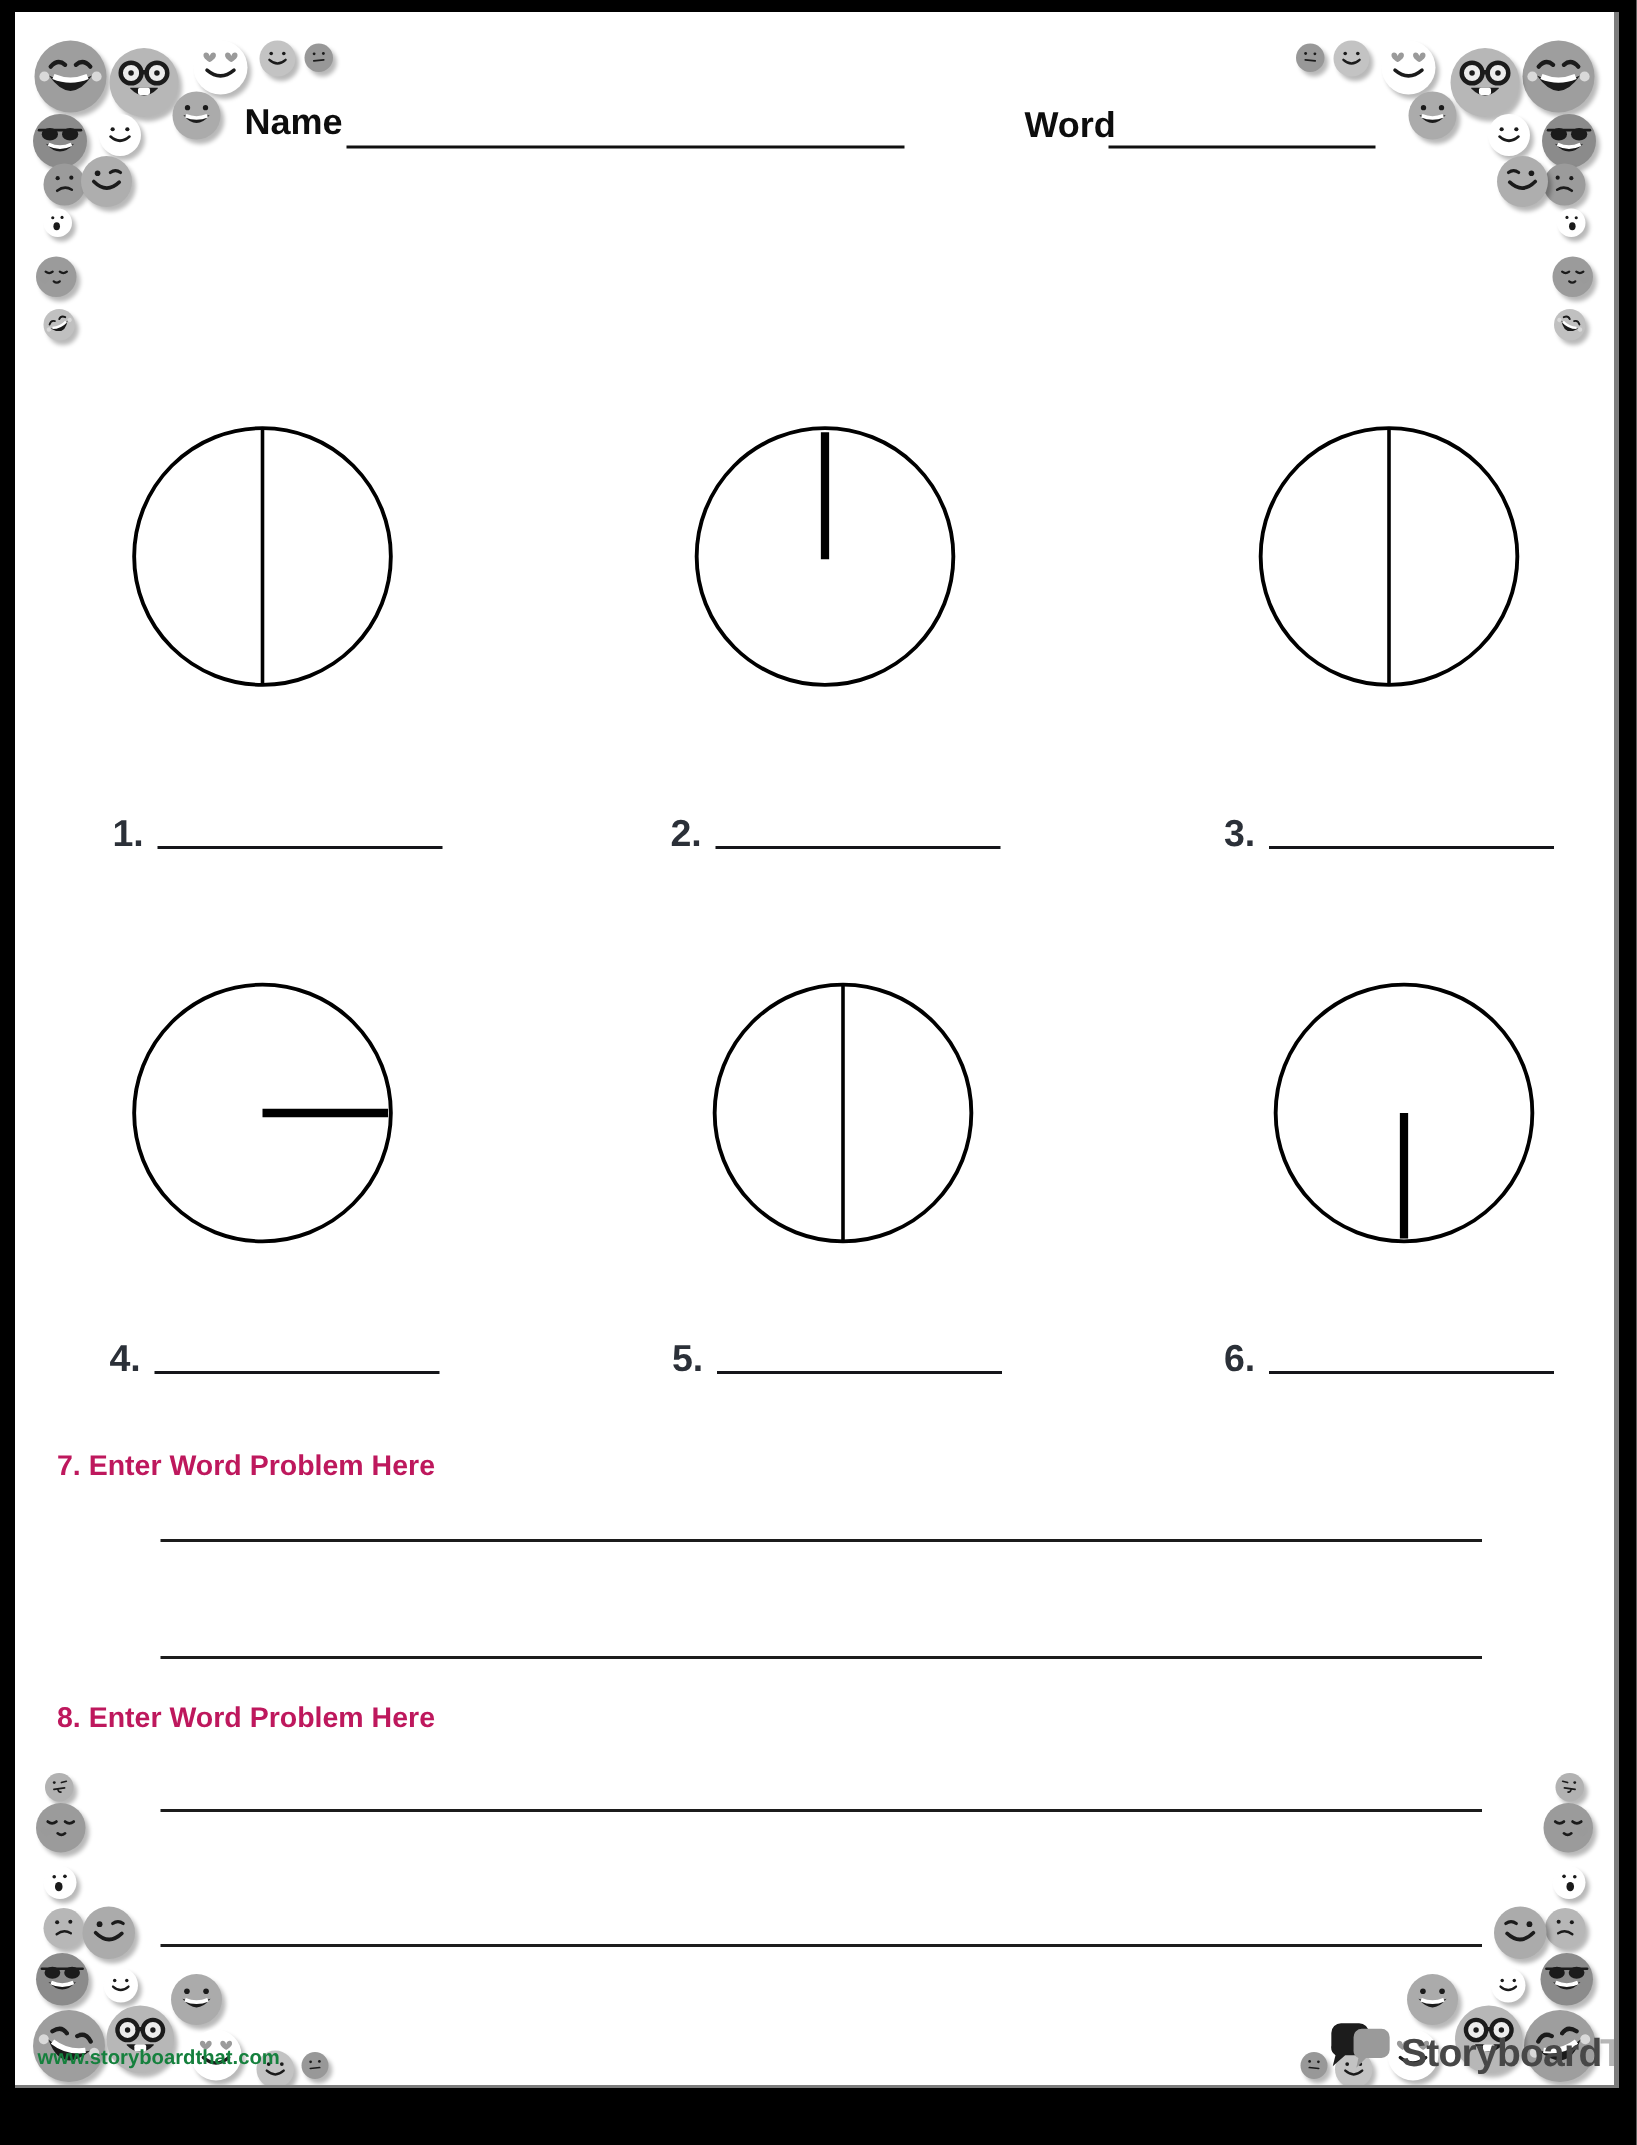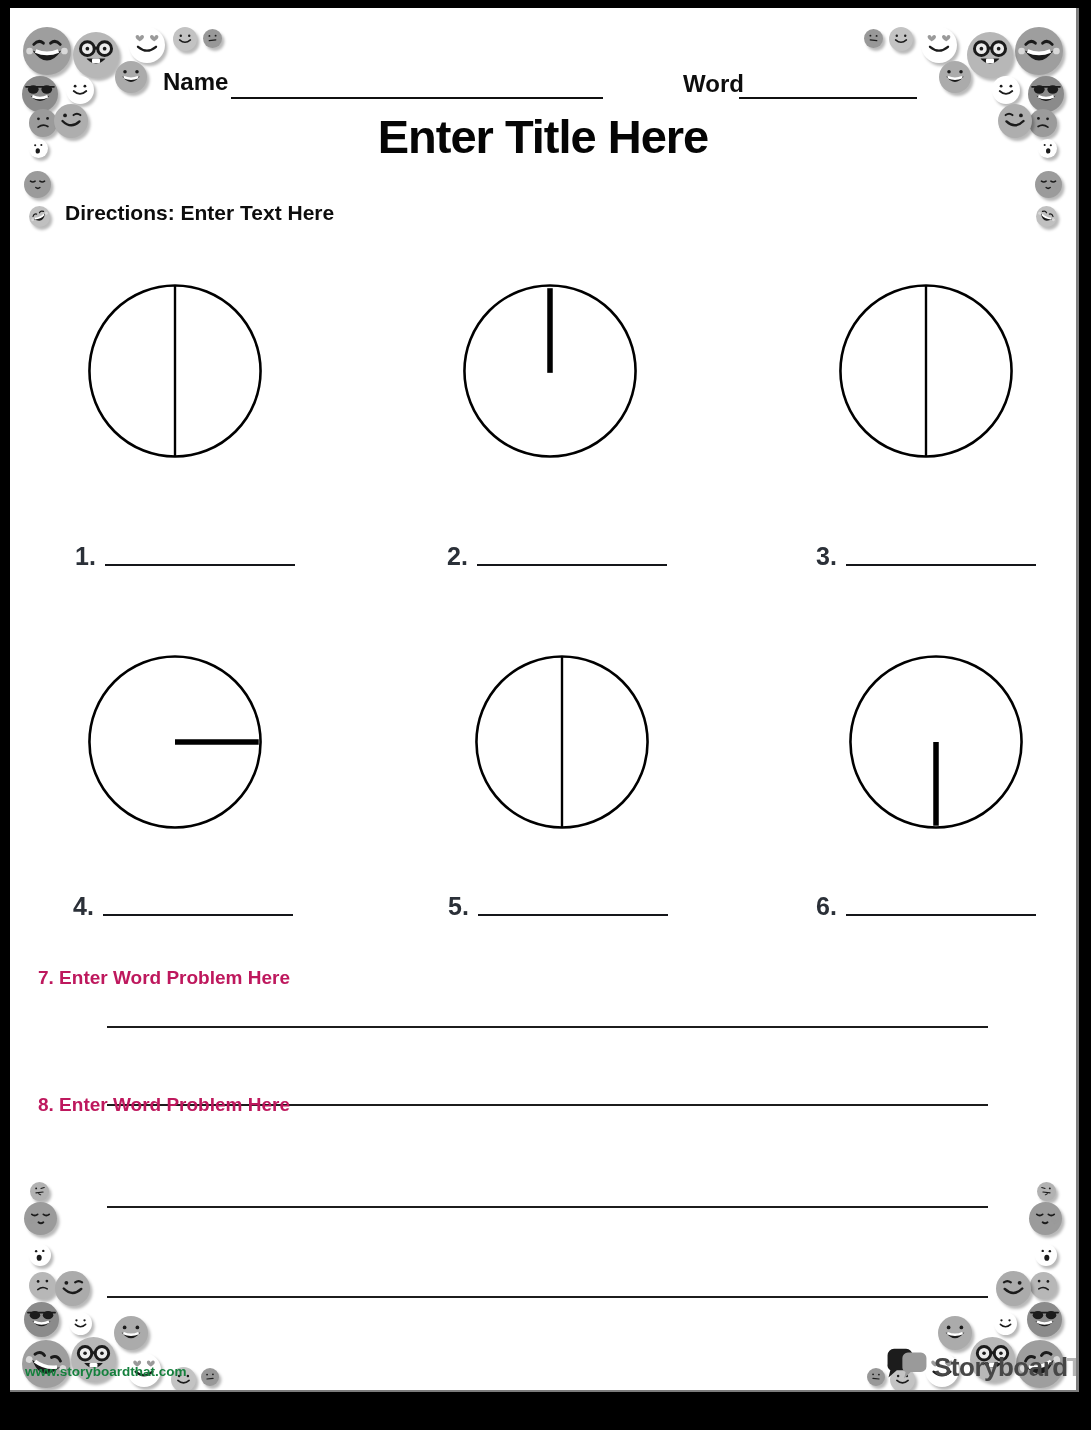--- a/index.html
+++ b/index.html
@@ -34,21 +34,21 @@
   .num{font-weight:700;font-size:25px;line-height:1;color:#2b3038}
   .ansline{display:block;width:190px;height:2px;background:#15161a;margin-bottom:3px}
   #ans0{left:65px;top:536px}
   #ans1{left:437px;top:536px}
   #ans2{left:806px;top:536px}
   #ans3{left:63px;top:886px}
   #ans4{left:438px;top:886px}
   #ans5{left:806px;top:886px}
   .wp-label{position:absolute;left:28px;font-size:19px;font-weight:700;color:#be185d}
   #wp7-label{top:959px}
-  #wp8-label{top:1086px}
+  #wp8-label{top:1127px}
   .wp-line{position:absolute;left:97px;width:881px;height:2px;background:#1c1c1c}
   #wp7-line1{top:1018px}
   #wp7-line2{top:1096px}
   #wp8-line1{top:1198px}
   #wp8-line2{top:1288px}
   
   .site{position:absolute;left:15px;top:1356px;font-size:13.5px;font-weight:700;color:#15803d;z-index:4}
   .logo{position:absolute;left:872px;top:1338px;display:flex;align-items:center;z-index:4}
   .logo-text{font-size:26px;font-weight:700;color:#474747;letter-spacing:-.5px;margin-left:2px}
   .logo-ghost{font-size:26px;font-weight:700;color:#6f6f6f;opacity:.5;letter-spacing:-.5px;margin-left:-1px}
@@ -479,23 +479,21 @@
       </div>
 
     <div class="content">
 
       <span class="hdr-label" id="name-label">Name</span>
       <span class="hdr-line" id="name-line"></span>
 
       <span class="hdr-label" id="date-label">Word</span>
       <span class="hdr-line" id="date-line"></span>
 
-      <div class="title">Enter Title Here</div>
-
-      <div class="directions">Directions: Enter Text Here</div>
+
 
       <div class="figure" id="fig0">
           <svg viewBox="0 0 200 200">
             <circle cx="100" cy="100" r="93" fill="#ffffff" stroke="#000" stroke-width="2.8"></circle>
             <g stroke="#000" stroke-linecap="butt">
               <line x1="100" y1="7" x2="100" y2="193" stroke-width="2.6"></line>
             </g>
           </svg>
         </div>
       <div class="figure" id="fig1">

